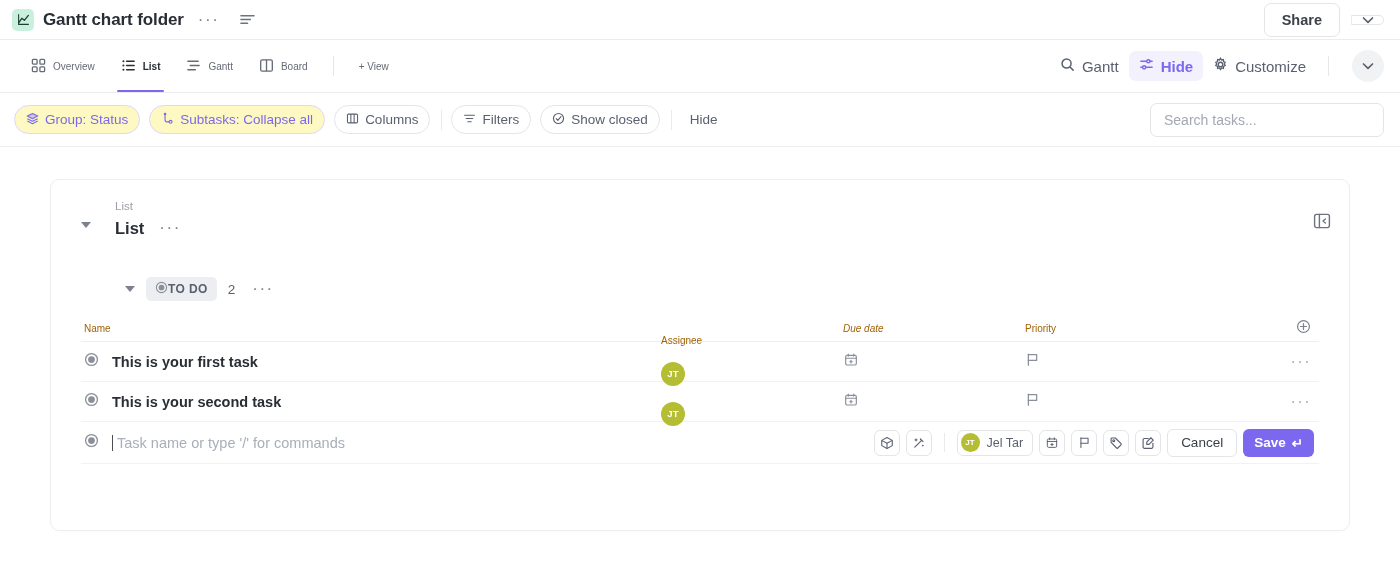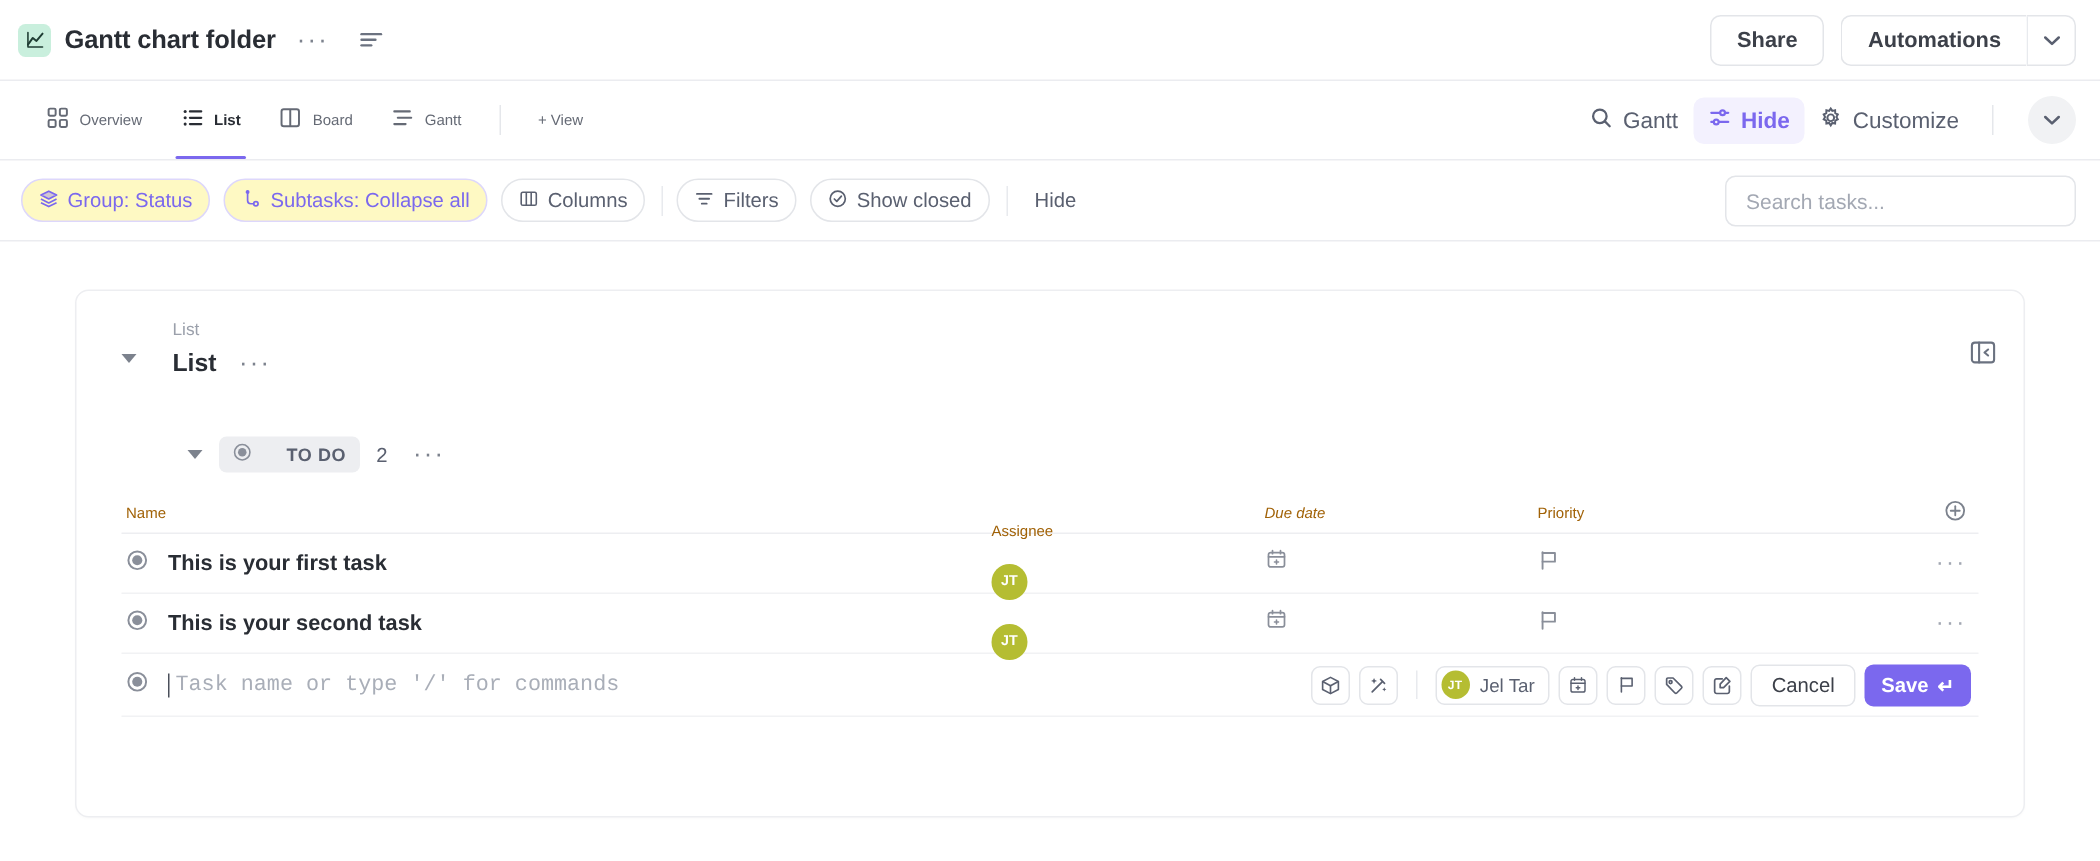--- a/index.html
+++ b/index.html
@@ -6,21 +6,21 @@
   html, body {
     width: 1400px; height: 574px;
     background: #ffffff;
     font-family: "Liberation Sans", sans-serif;
     color: #292d34;
     overflow: hidden;
   }
 
   
   .topbar {
-    height: 54px;
+    height: 40px;
     display: flex;
     align-items: center;
     padding: 0 16px 0 12px;
     border-bottom: 1px solid #ebecf0;
   }
   .folder-icon {
     width: 22px; height: 22px;
     border-radius: 5px;
     background: #c9efdd;
     display: flex; align-items: center; justify-content: center;
@@ -222,21 +222,21 @@
   }
 
   
   .grouphead {
     display: flex; align-items: center; gap: 11px;
     padding: 0 0 0 74px;
     margin-top: 36px;
     height: 26px;
   }
   .status-badge {
-    display: flex; align-items: center; gap: 23px;
+    display: flex; align-items: center; gap: 0;
     background: #edeef1;
     border-radius: 5px;
     padding: 4px 9px;
     font-size: 12px;
     font-weight: bold;
     color: #5a6070;
     letter-spacing: 0.4px;
     cursor: pointer;
   }
   .count { font-size: 13.5px; color: #5a6070; }
@@ -269,21 +269,21 @@
     color: #a3a8b3; font-size: 16px; letter-spacing: 1.5px;
     line-height: 8px; cursor: pointer;
   }
 
   
   .newrow { display: flex; align-items: center; height: 42px; }
   .newinput-wrap { flex: 1; display: flex; align-items: center; gap: 13px; padding-left: 3px; }
   .caret-bar {
     width: 1px; height: 16px; background: #4a4f5a;
   }
-  .placeholder { font-size: 14.5px; color: #a9aeb8; margin-left: -9px; font-family: Liberation Mono, monospace; }
+  .placeholder { font-size: 14.5px; color: #a9aeb8; margin-left: -9px; }
   .icon-btn {
     width: 26px; height: 26px;
     border: 1px solid #e3e5e9;
     border-radius: 6px;
     background: #fff;
     display: flex; align-items: center; justify-content: center;
     cursor: pointer;
     flex: none;
   }
   .mini-sep { width: 1px; height: 19px; background: #e8eaee; margin: 0 6px; }
@@ -343,21 +343,20 @@
         <path d="M2 7 H12"></path>
         <path d="M2 11 H9"></path>
     </svg>
   </span>
 
   <span class="spacer"></span>
 
   <button class="btn-outline" style="border-radius:7px;">Share</button>
 
   <span class="split-group">
-    <button class="btn-outline">Automations</button>
     <span class="split-caret">
       <svg width="12" height="8" viewBox="0 0 12 8" fill="none" stroke="#5a6070" stroke-width="1.7" stroke-linecap="round" stroke-linejoin="round">
           <path d="M1.5 2 L6 6.3 L10.5 2"></path>
         </svg>
     </span>
   </span>
 </div>
 
 <div class="viewbar">
 
@@ -382,37 +381,37 @@
         <circle cx="2.6" cy="3.5" r="1.1" fill="#292d34" stroke="none"></circle>
         <circle cx="2.6" cy="8" r="1.1" fill="#292d34" stroke="none"></circle>
         <circle cx="2.6" cy="12.5" r="1.1" fill="#292d34" stroke="none"></circle>
       </svg>
     </span>
     <span>List</span>
   </div>
 
   <div class="vtab">
     <span>
-      <svg width="15" height="15" viewBox="0 0 16 16" fill="none" stroke="#656a75" stroke-width="1.4">
-        <rect x="1.8" y="2" width="12.4" height="12" rx="1.6"></rect>
-          <path d="M8 2 V14"></path>
-      </svg>
-    </span>
-    <span>Board</span>
-  </div>
-
-  <div class="vtab">
-    <span>
       <svg width="15" height="15" viewBox="0 0 16 16" fill="none" stroke="#656a75" stroke-width="1.5" stroke-linecap="round">
         <path d="M2 3.5 H13"></path>
           <path d="M4.5 8 H14"></path>
           <path d="M2 12.5 H10"></path>
       </svg>
     </span>
     <span>Gantt</span>
+  </div>
+
+  <div class="vtab">
+    <span>
+      <svg width="15" height="15" viewBox="0 0 16 16" fill="none" stroke="#656a75" stroke-width="1.4">
+        <rect x="1.8" y="2" width="12.4" height="12" rx="1.6"></rect>
+          <path d="M8 2 V14"></path>
+      </svg>
+    </span>
+    <span>Board</span>
   </div>
 
   <div class="vtab-sep"></div>
 
   <div class="vtab">
     <span>+ View</span>
   </div>
 
   <span class="spacer"></span>
 

